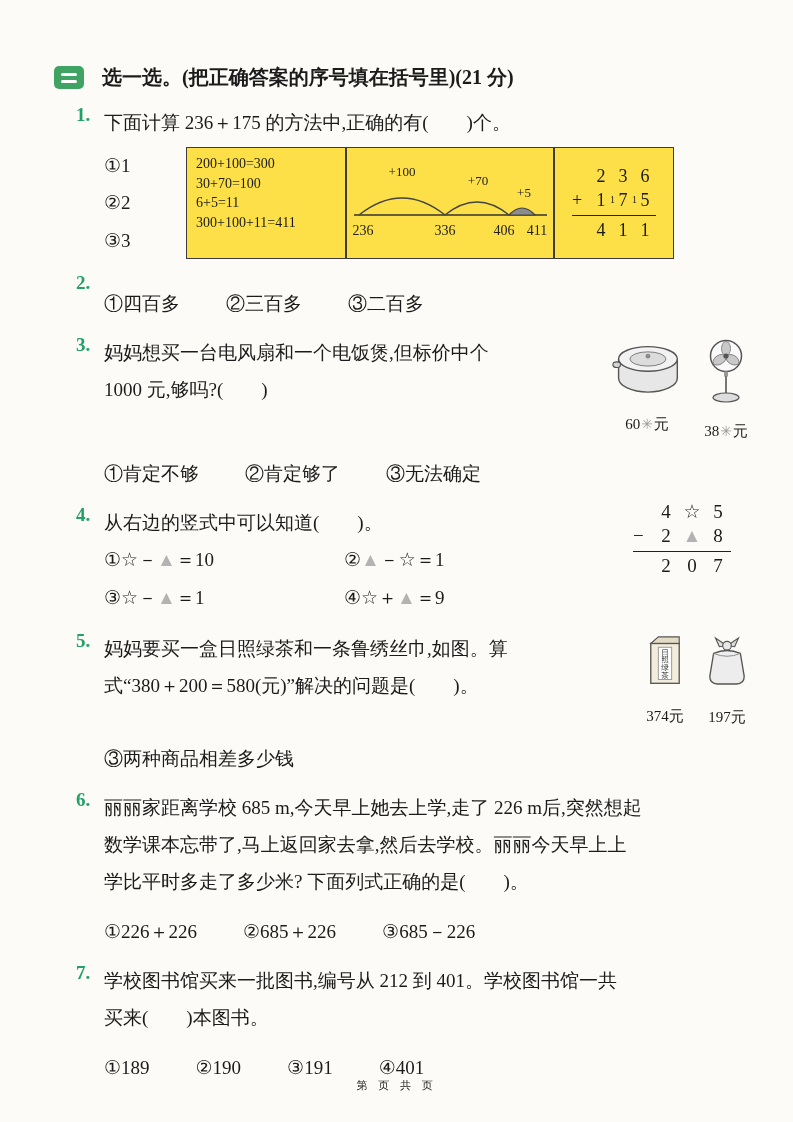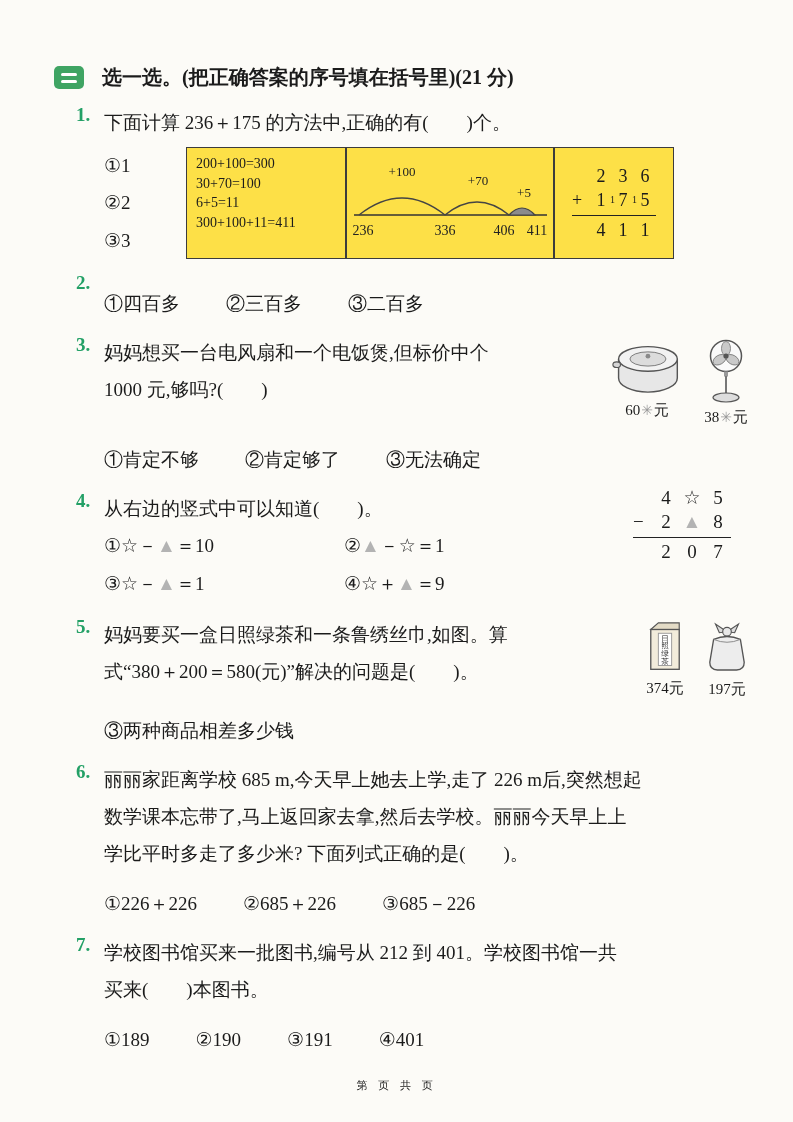--- a/index.html
+++ b/index.html
@@ -28,21 +28,21 @@
 .vd{width:22px;text-align:center;font-size:18px;position:relative}
 .carry{position:absolute;font-size:10px;right:-3px;bottom:0}
 .vline{border-top:1.6px solid #222;margin:3px 0 2px}
 
 .sq{display:inline-block;width:17px;height:17px;border:1.3px solid #333;border-radius:2px;margin:0 3px;vertical-align:-2px;background:#fff}
 
 .figrow{display:flex}
 .figtext{flex:1;min-width:0}
 .figs{flex:0 0 auto;display:flex;align-items:flex-start;gap:20px;padding-top:4px}
 .fig{display:flex;flex-direction:column;align-items:center}
-.price{font-size:15px;line-height:20px;margin-top:3px;white-space:nowrap}
+.price{font-size:15px;line-height:20px;margin-top:17px;white-space:nowrap}
 .scrib{color:#9a9a9a;font-size:14px;margin:0 1px}
 
 .q4body{position:relative}
 .q4vert{position:absolute;right:18px;top:-4px}
 .q4vert .vd{width:26px;font-size:19px}
 .q4vert .vsign{width:20px;font-size:19px}
 .optgrid{display:flex;line-height:38px}
 .optgrid .c1{width:240px}
 .optgrid .opt span{display:inline}
 .tri{color:#b3b3b3}

